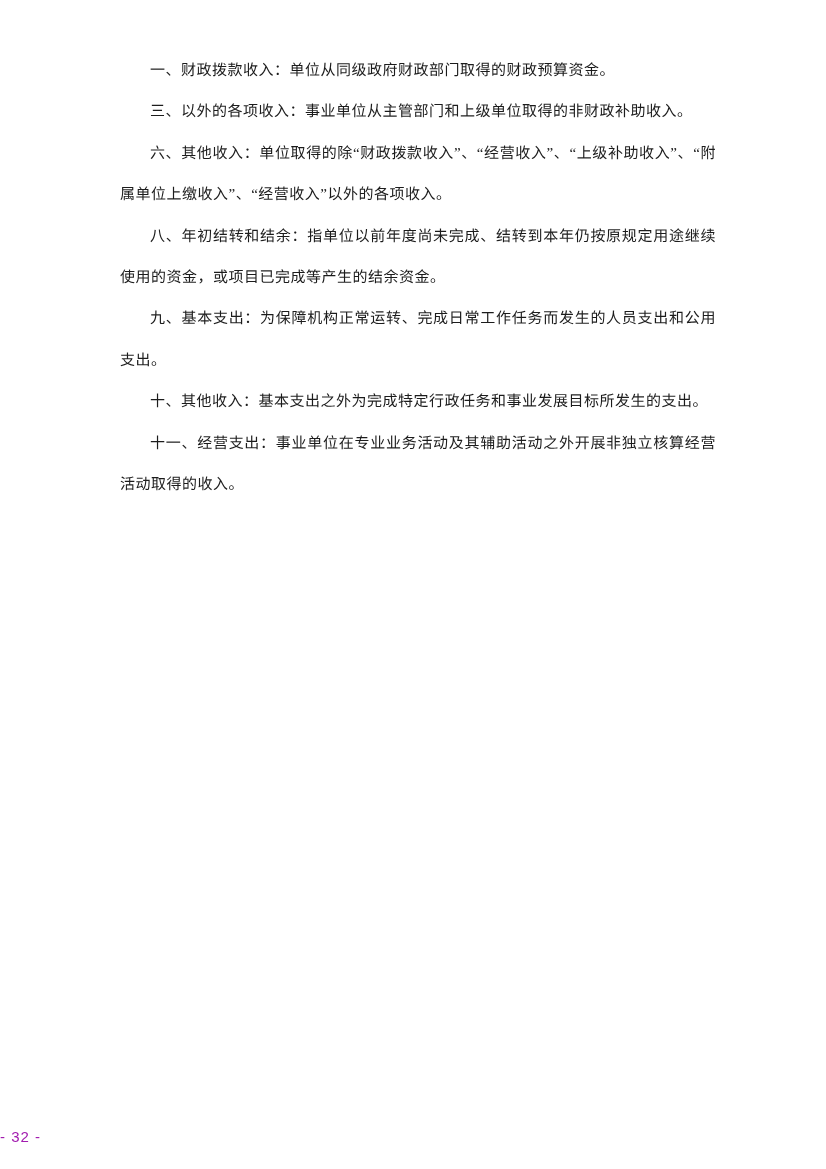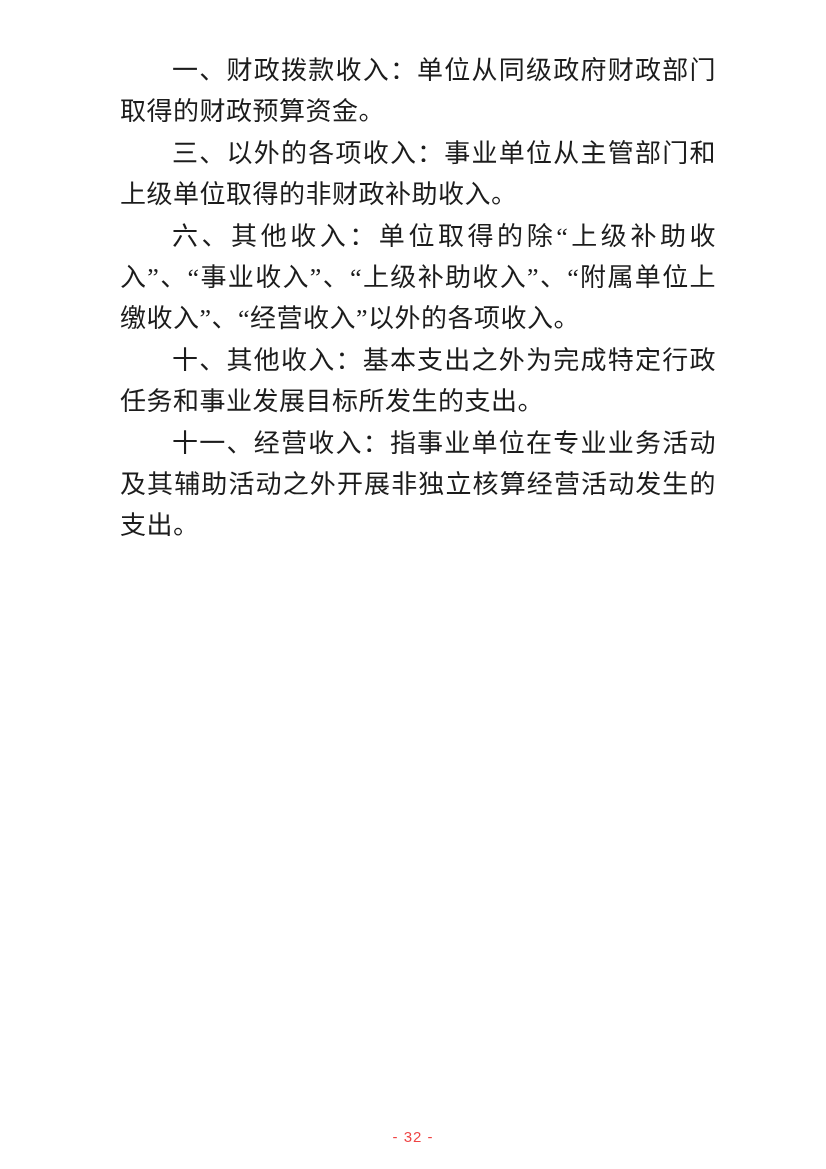--- a/index.html
+++ b/index.html
@@ -14,49 +14,50 @@
     background: #ffffff;
     overflow: hidden;
     font-family: "Liberation Serif", "DejaVu Serif", serif;
   }
   .content {
     position: absolute;
     left: 120px;
     top: 50px;
     width: 596px;
     color: #1c1c1c;
-    font-size: 26px;
+    font-size: 15px;
     line-height: 41.4px;
     text-align: justify;
     text-justify: inter-character;
     line-break: strict;
     letter-spacing: 0.5px;
   }
   .para {
     margin: 0;
     padding: 0;
     text-indent: 2em;
   }
   .pagenum {
     position: absolute;
     left: 0;
     right: 0;
     top: 1128px;
-    text-align: center;
     font-family: "Liberation Sans", "DejaVu Sans", sans-serif;
     font-size: 15px;
     letter-spacing: 1px;
-    color: #ef4444;
+    color: #a21caf;
   }
 </style>
 </head>
 <body>
 
 <div class="page">
   <main class="content">
     <p class="para">一、财政拨款收入：单位从同级政府财政部门取得的财政预算资金。</p>
     <p class="para">三、以外的各项收入：事业单位从主管部门和上级单位取得的非财政补助收入。</p>
-    <p class="para">六、其他收入：单位取得的除“上级补助收入”、“事业收入”、“上级补助收入”、“附属单位上缴收入”、“经营收入”以外的各项收入。</p>
+    <p class="para">六、其他收入：单位取得的除“财政拨款收入”、“经营收入”、“上级补助收入”、“附属单位上缴收入”、“经营收入”以外的各项收入。</p>
+    <p class="para">八、年初结转和结余：指单位以前年度尚未完成、结转到本年仍按原规定用途继续使用的资金，或项目已完成等产生的结余资金。</p>
+    <p class="para">九、基本支出：为保障机构正常运转、完成日常工作任务而发生的人员支出和公用支出。</p>
     <p class="para">十、其他收入：基本支出之外为完成特定行政任务和事业发展目标所发生的支出。</p>
-    <p class="para">十一、经营收入：指事业单位在专业业务活动及其辅助活动之外开展非独立核算经营活动发生的支出。</p>
+    <p class="para">十一、经营支出：事业单位在专业业务活动及其辅助活动之外开展非独立核算经营活动取得的收入。</p>
   </main>
   <footer class="pagenum">- 32 -</footer>
 </div>
 
 </body></html>

